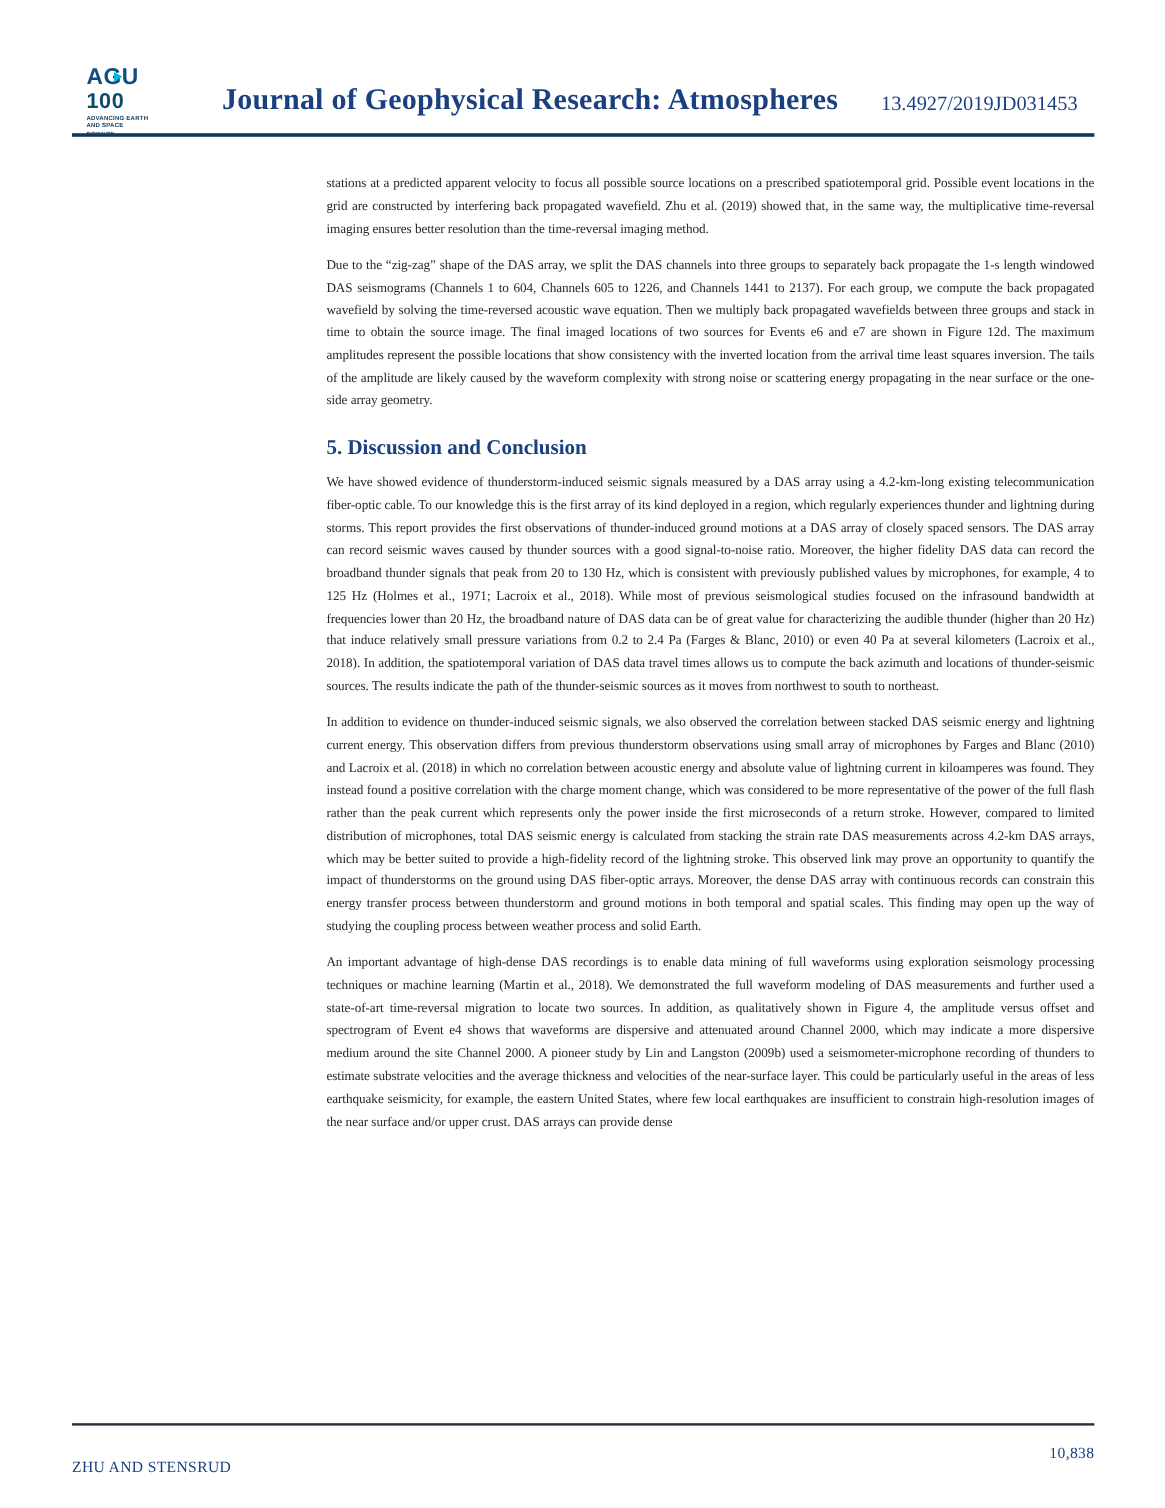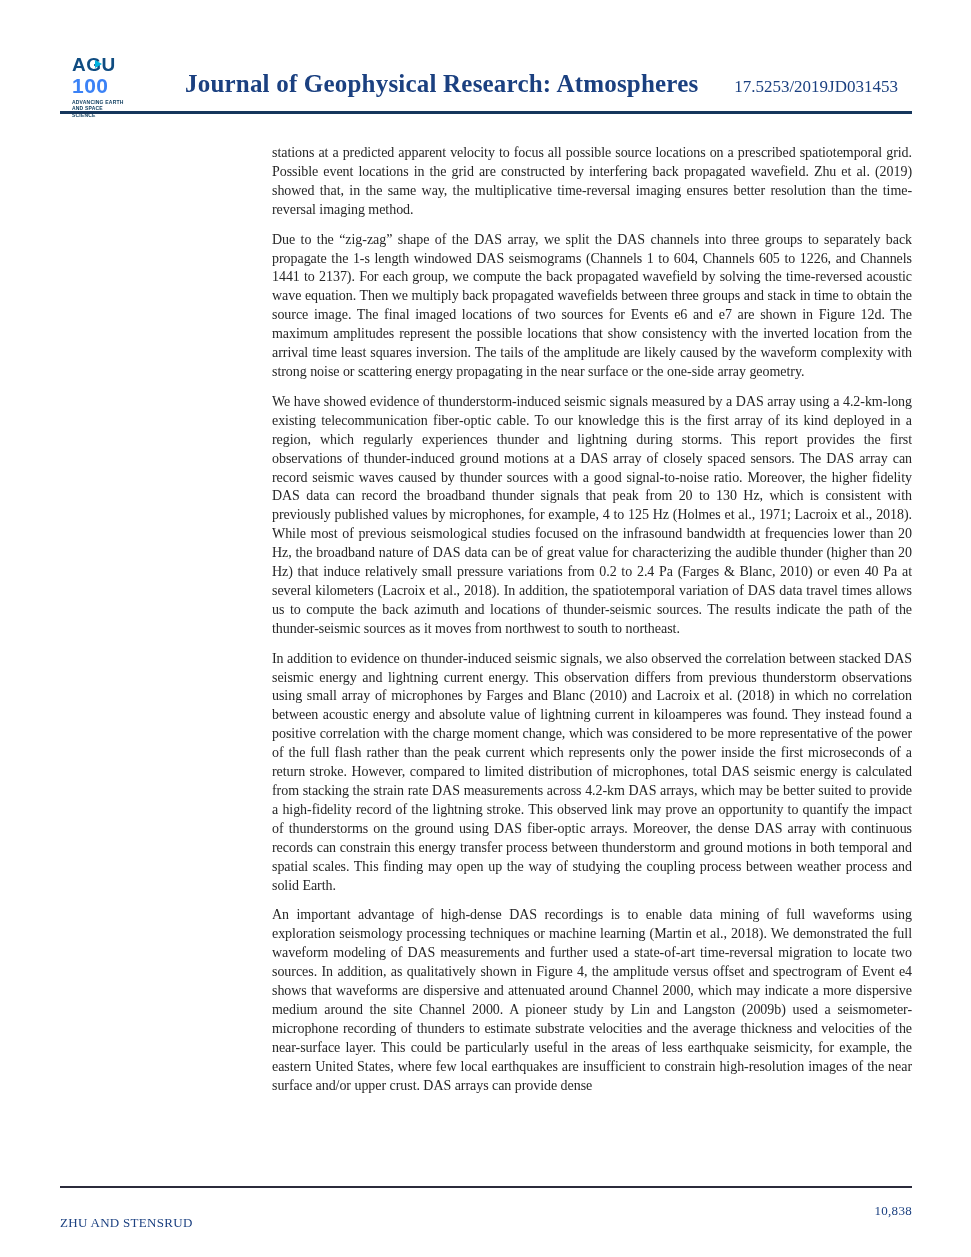--- a/index.html
+++ b/index.html
@@ -25,22 +25,22 @@
     color:#0f4c81;
   }
   .logo-tri {
     position:absolute; left:23px; top:5px;
     width:0; height:0;
     border-left:7px solid #00b5e2;
     border-top:4.5px solid transparent;
     border-bottom:4.5px solid transparent;
   }
   .logo-anniv {
-    font-weight:bold; font-size:21px; letter-spacing:0.5px;
-    color:#3b82f6; margin-top:1px;
+    font-weight:bold; font-size:18px; letter-spacing:0.5px;
+    color:#0c4a6e; margin-top:1px;
   }
   .logo-tagline {
     margin-top:3px;
     font-size:5px; font-weight:bold; letter-spacing:0.2px;
     color:#0b3a5c; width:54px; line-height:1.25;
   }
   .journal-title {
     position:absolute; left:185px; top:70px;
     font-size:25px; font-weight:bold; color:#1b4080;
     letter-spacing:0.2px;
@@ -55,21 +55,21 @@
     width:852px; height:3px; background:#16365c;
   }
 
   
   .content {
     position:absolute; left:272px; top:144px;
     width:640px; max-height:1038px; overflow:hidden;
     color:#262626;
   }
   .content p {
-    font-size:14px; line-height:18.9px;
+    font-size:11px; line-height:18.9px;
     text-align:justify;
     margin:0 0 11px 0;
     letter-spacing:-0.05px;
   }
   .content h2 {
     font-size:17.5px; font-weight:bold; color:#1b4080;
     margin:18px 0 10px 0;
   }
 
   
@@ -92,26 +92,27 @@
 <div class="page">
 
   <div class="logo">
     <div class="logo-acronym">AGU</div>
     <span class="logo-tri"></span>
     <div class="logo-anniv">100</div>
     <div class="logo-tagline">ADVANCING EARTH AND SPACE SCIENCE</div>
   </div>
 
   <h1 class="journal-title">Journal of Geophysical Research: Atmospheres</h1>
-  <div class="doi">17.5253/2019JD031453</div>
+  <div class="doi">13.4927/2019JD031453</div>
   <div class="header-rule"></div>
 
   <main class="content">
     <p>stations at a predicted apparent velocity to focus all possible source locations on a prescribed spatiotemporal grid. Possible event locations in the grid are constructed by interfering back propagated wavefield. Zhu et al. (2019) showed that, in the same way, the multiplicative time-reversal imaging ensures better resolution than the time-reversal imaging method.</p>
     <p>Due to the “zig-zag” shape of the DAS array, we split the DAS channels into three groups to separately back propagate the 1-s length windowed DAS seismograms (Channels 1 to 604, Channels 605 to 1226, and Channels 1441 to 2137). For each group, we compute the back propagated wavefield by solving the time-reversed acoustic wave equation. Then we multiply back propagated wavefields between three groups and stack in time to obtain the source image. The final imaged locations of two sources for Events e6 and e7 are shown in Figure 12d. The maximum amplitudes represent the possible locations that show consistency with the inverted location from the arrival time least squares inversion. The tails of the amplitude are likely caused by the waveform complexity with strong noise or scattering energy propagating in the near surface or the one-side array geometry.</p>
+    <h2>5. Discussion and Conclusion</h2>
     <p>We have showed evidence of thunderstorm-induced seismic signals measured by a DAS array using a 4.2-km-long existing telecommunication fiber-optic cable. To our knowledge this is the first array of its kind deployed in a region, which regularly experiences thunder and lightning during storms. This report provides the first observations of thunder-induced ground motions at a DAS array of closely spaced sensors. The DAS array can record seismic waves caused by thunder sources with a good signal-to-noise ratio. Moreover, the higher fidelity DAS data can record the broadband thunder signals that peak from 20 to 130 Hz, which is consistent with previously published values by microphones, for example, 4 to 125 Hz (Holmes et al., 1971; Lacroix et al., 2018). While most of previous seismological studies focused on the infrasound bandwidth at frequencies lower than 20 Hz, the broadband nature of DAS data can be of great value for characterizing the audible thunder (higher than 20 Hz) that induce relatively small pressure variations from 0.2 to 2.4 Pa (Farges &amp; Blanc, 2010) or even 40 Pa at several kilometers (Lacroix et al., 2018). In addition, the spatiotemporal variation of DAS data travel times allows us to compute the back azimuth and locations of thunder-seismic sources. The results indicate the path of the thunder-seismic sources as it moves from northwest to south to northeast.</p>
     <p>In addition to evidence on thunder-induced seismic signals, we also observed the correlation between stacked DAS seismic energy and lightning current energy. This observation differs from previous thunderstorm observations using small array of microphones by Farges and Blanc (2010) and Lacroix et al. (2018) in which no correlation between acoustic energy and absolute value of lightning current in kiloamperes was found. They instead found a positive correlation with the charge moment change, which was considered to be more representative of the power of the full flash rather than the peak current which represents only the power inside the first microseconds of a return stroke. However, compared to limited distribution of microphones, total DAS seismic energy is calculated from stacking the strain rate DAS measurements across 4.2-km DAS arrays, which may be better suited to provide a high-fidelity record of the lightning stroke. This observed link may prove an opportunity to quantify the impact of thunderstorms on the ground using DAS fiber-optic arrays. Moreover, the dense DAS array with continuous records can constrain this energy transfer process between thunderstorm and ground motions in both temporal and spatial scales. This finding may open up the way of studying the coupling process between weather process and solid Earth.</p>
     <p>An important advantage of high-dense DAS recordings is to enable data mining of full waveforms using exploration seismology processing techniques or machine learning (Martin et al., 2018). We demonstrated the full waveform modeling of DAS measurements and further used a state-of-art time-reversal migration to locate two sources. In addition, as qualitatively shown in Figure 4, the amplitude versus offset and spectrogram of Event e4 shows that waveforms are dispersive and attenuated around Channel 2000, which may indicate a more dispersive medium around the site Channel 2000. A pioneer study by Lin and Langston (2009b) used a seismometer-microphone recording of thunders to estimate substrate velocities and the average thickness and velocities of the near-surface layer. This could be particularly useful in the areas of less earthquake seismicity, for example, the eastern United States, where few local earthquakes are insufficient to constrain high-resolution images of the near surface and/or upper crust. DAS arrays can provide dense</p>
   </main>
 
   <div class="footer-rule"></div>
   <div class="footer-authors">ZHU AND STENSRUD</div>
   <div class="footer-page">10,838</div>
 
 </div>

